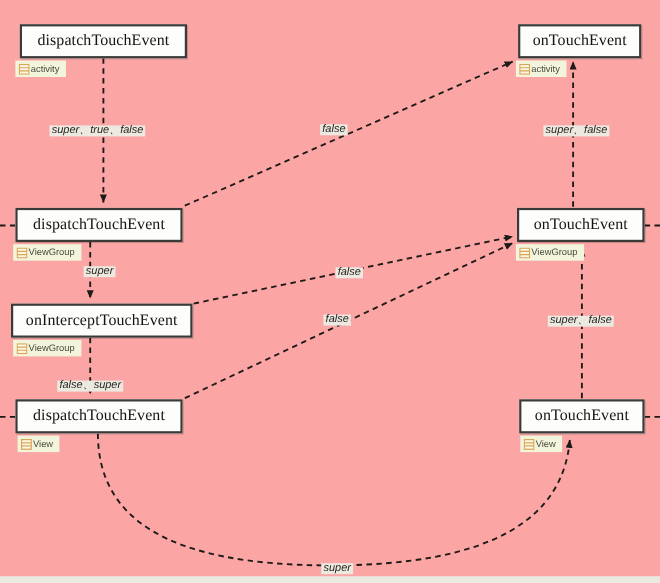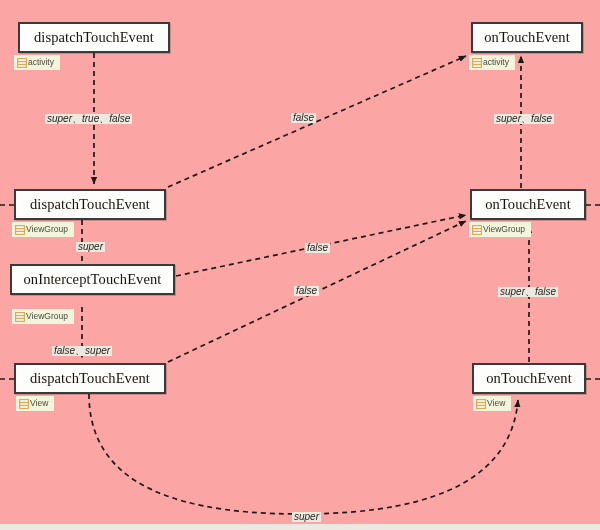--- a/index.html
+++ b/index.html
@@ -156,21 +156,21 @@
   </div>
   <div class="badge" style="left:469px; top:222px;">
     <svg class="badge-icon" viewBox="0 0 10 10">
       <rect x="0.6" y="0.6" width="8.8" height="8.8" fill="#fdf6e3" stroke="#d8a657" stroke-width="1.1"></rect>
       <line x1="0.6" y1="3.6" x2="9.4" y2="3.6" stroke="#d8a657" stroke-width="1.1"></line>
       <line x1="0.6" y1="6.4" x2="9.4" y2="6.4" stroke="#d8a657" stroke-width="1.1"></line>
     </svg>
     <span class="badge-text">ViewGroup</span>
   </div>
 
-  <div class="node" style="left:10px; top:264px; width:165px; height:31px;">
+  <div class="node" style="left:10px; top:276px; width:165px; height:31px;">
     <span class="node-label">onInterceptTouchEvent</span>
   </div>
   <div class="badge" style="left:12px; top:309px;">
     <svg class="badge-icon" viewBox="0 0 10 10">
       <rect x="0.6" y="0.6" width="8.8" height="8.8" fill="#fdf6e3" stroke="#d8a657" stroke-width="1.1"></rect>
       <line x1="0.6" y1="3.6" x2="9.4" y2="3.6" stroke="#d8a657" stroke-width="1.1"></line>
       <line x1="0.6" y1="6.4" x2="9.4" y2="6.4" stroke="#d8a657" stroke-width="1.1"></line>
     </svg>
     <span class="badge-text">ViewGroup</span>
   </div>

